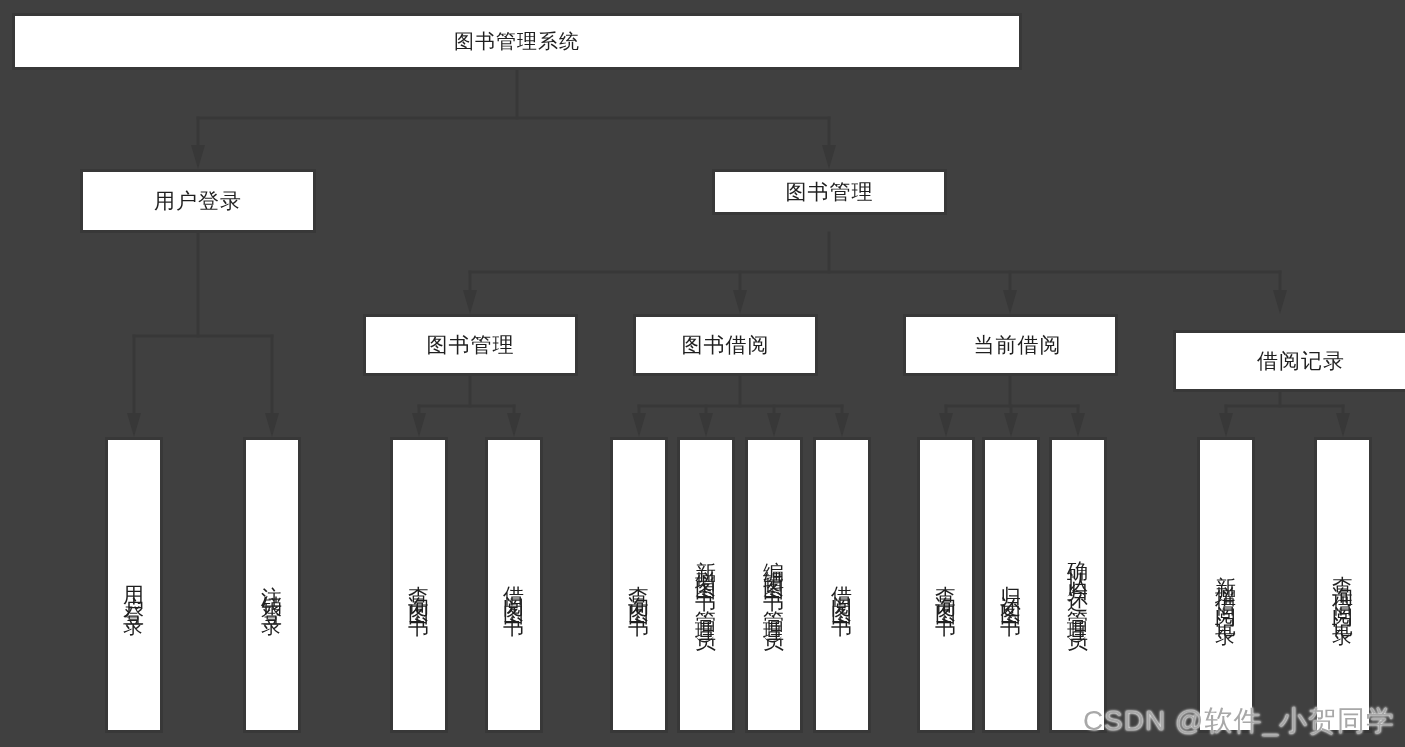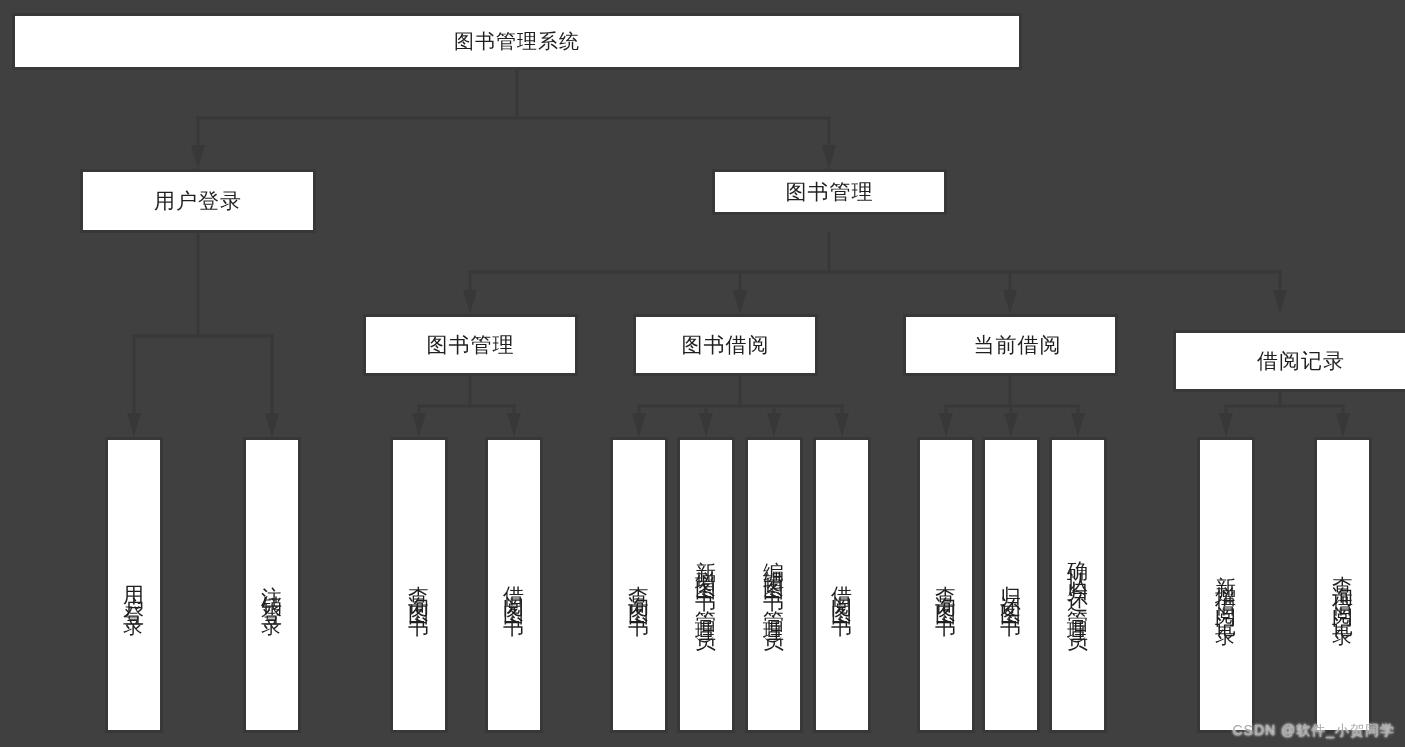--- a/index.html
+++ b/index.html
@@ -45,21 +45,21 @@
     writing-mode: vertical-rl;
     text-orientation: mixed;
     letter-spacing: 10px;
     line-height: 1;
     padding-top: 8px;
   }
   .watermark {
     position: absolute;
     right: 10px;
     bottom: 7px;
-    font-size: 14px;
+    font-size: 28px;
     color: #a8a8a8;
     letter-spacing: 1px;
     text-shadow: 0 0 2px #ffffff, 0 0 3px #ffffff;
     white-space: nowrap;
   }
   svg line { stroke: #383838; stroke-width: 3; stroke-linecap: square; }
   svg polygon { fill: #383838; stroke: none; }
 </style>
 </head>
 <body>

